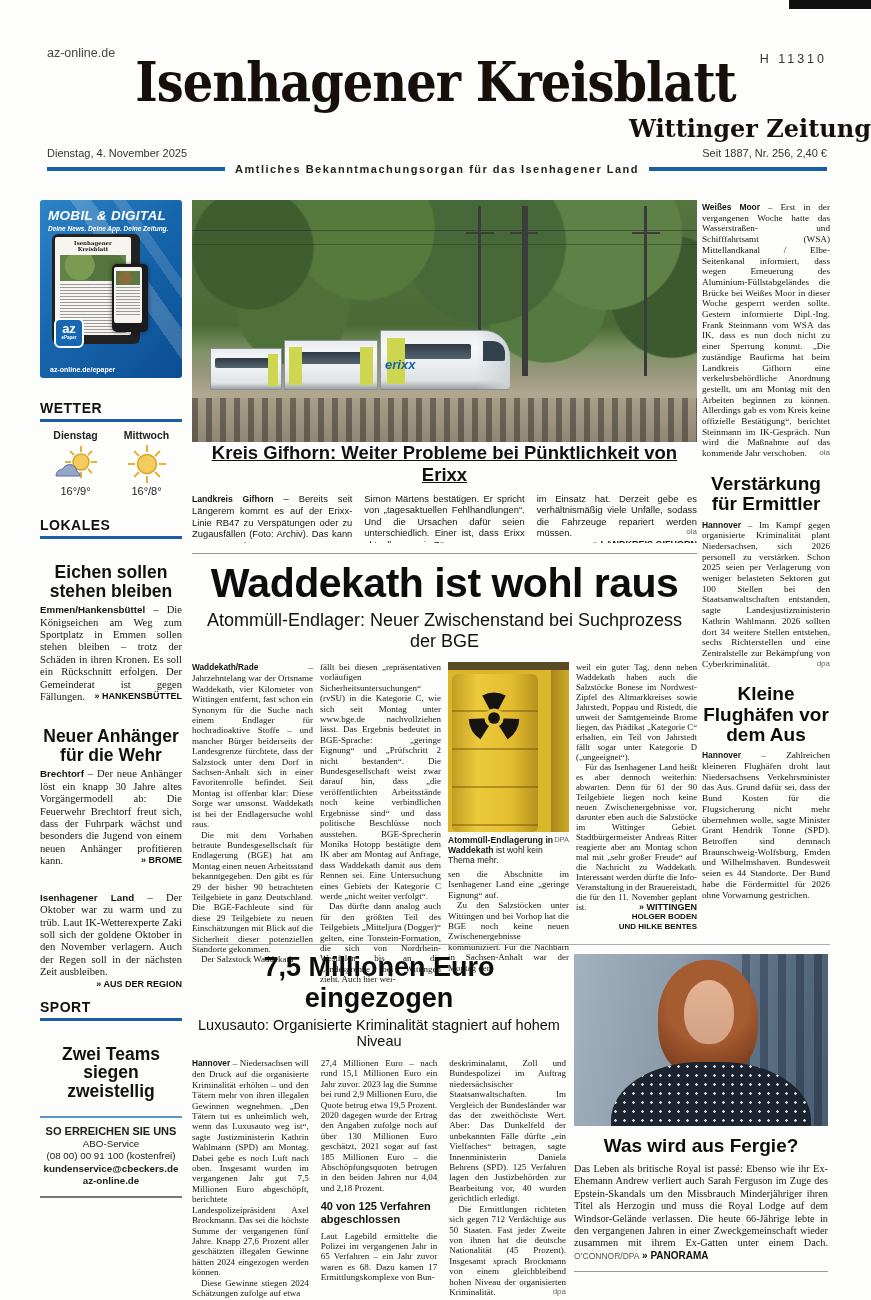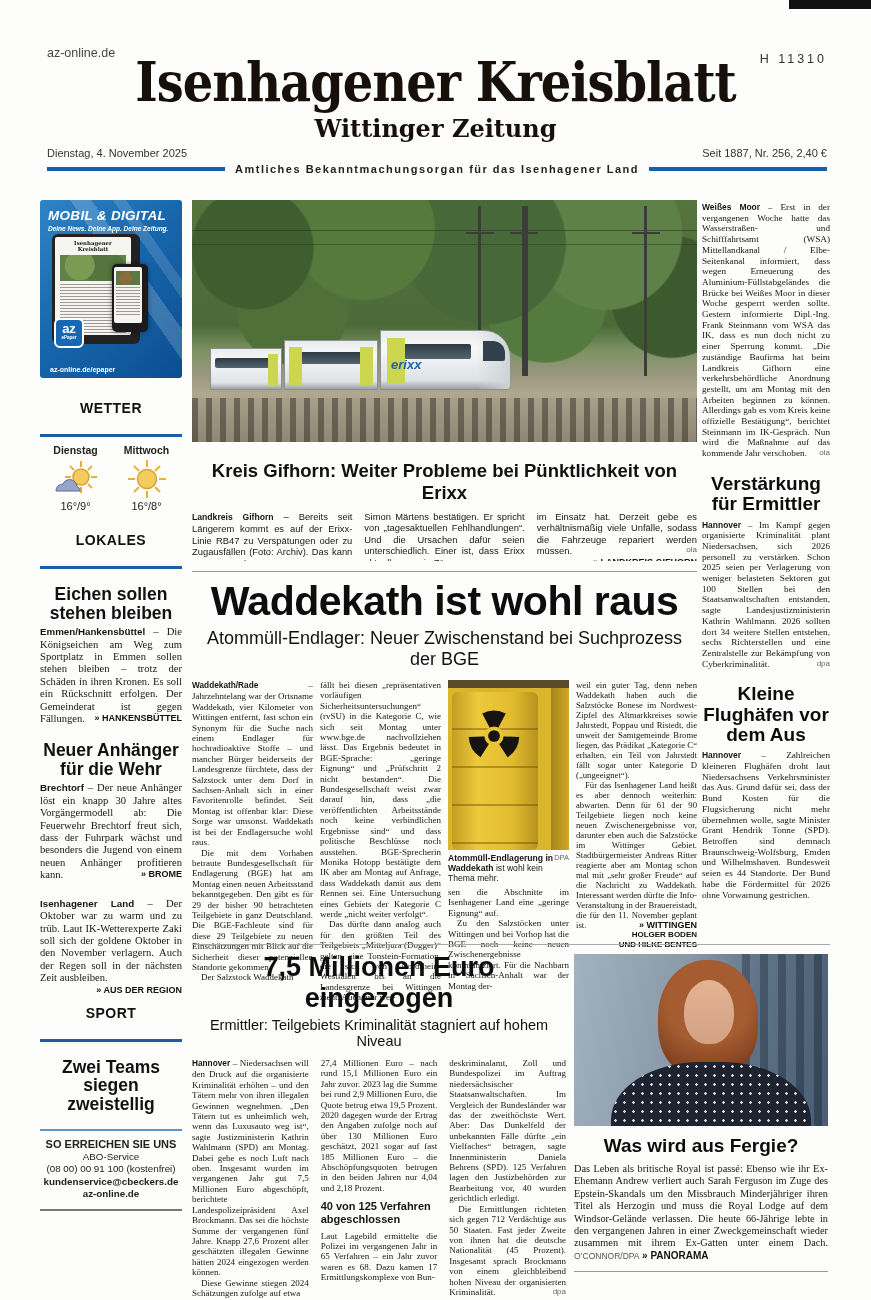--- a/index.html
+++ b/index.html
@@ -9,21 +9,21 @@
   .p{margin:0;}
   .p2{margin:0;text-indent:9px;}
 
   
   .corner-strip{position:absolute;left:789px;top:0;width:82px;height:9px;background:#111;}
   .mh-web{position:absolute;left:47px;top:46px;font:12.5px "Liberation Sans",sans-serif;color:#444;}
   .mh-code{position:absolute;right:44px;top:52px;font:12.5px "Liberation Sans",sans-serif;letter-spacing:3px;color:#333;}
   .mh-title{position:absolute;left:0;right:0;top:54px;text-align:center;
             font-family:"DejaVu Serif",serif;font-weight:700;font-size:48px;color:#17100a;
             transform:scaleY(1.12);letter-spacing:-1px;}
-  .mh-sub{position:absolute;left:0;right:0;top:114px;text-align:center;
+  .mh-sub{position:absolute;left:0;right:0;top:114px;text-align:right;
           font-family:"DejaVu Serif",serif;font-weight:700;font-size:24px;color:#17100a;}
   .mh-date{position:absolute;left:47px;top:147px;font:11px "Liberation Sans",sans-serif;color:#333;}
   .mh-issue{position:absolute;right:44px;top:147px;font:11px "Liberation Sans",sans-serif;color:#333;}
   .mh-organ{position:absolute;left:47px;top:163px;width:780px;display:flex;align-items:center;gap:10px;}
   .mh-organ .bar{flex:1;height:4px;background:#1c5da8;}
   .mh-organ .txt{font:bold 11px "Liberation Sans",sans-serif;letter-spacing:1.5px;color:#222;white-space:nowrap;}
 
   
   .sidebar{position:absolute;left:40px;top:200px;width:142px;}
   .ad{position:relative;height:178px;border-radius:3px;overflow:hidden;color:#fff;
@@ -42,30 +42,30 @@
       background:repeating-linear-gradient(180deg,#9a9a9a 0 1px,transparent 1px 3px);}
   .phone{position:absolute;left:72px;top:64px;width:32px;height:62px;background:#1b1b1d;border-radius:5px;padding:3px 2px;box-shadow:0 0 4px rgba(0,0,0,.5);}
   .phone-screen{width:28px;height:56px;background:#f4f3ee;border-radius:2px;overflow:hidden;}
   .mini-photo2{width:24px;height:14px;margin:4px auto 2px;background:radial-gradient(circle at 40% 50%,#8a6b3c 0 40%,transparent 41%),#5d7843;}
   .mini-lines2{width:24px;height:30px;margin:0 auto;background:repeating-linear-gradient(180deg,#9a9a9a 0 1px,transparent 1px 3px);}
   .az-logo{position:absolute;left:14px;top:118px;width:26px;height:26px;background:#1668b4;border:2px solid #fff;border-radius:6px;text-align:center;}
   .az-logo .az{font:bold 13px "Liberation Sans",sans-serif;color:#fff;line-height:17px;display:block;}
   .az-logo .ep{font:bold 4.5px "Liberation Sans",sans-serif;color:#fff;display:block;margin-top:-2px;}
   .ad-url{position:absolute;left:10px;bottom:5px;font:bold 7px "Liberation Sans",sans-serif;color:#fff;}
 
-  .kicker{font:bold 14px "Liberation Sans",sans-serif;text-align:center;letter-spacing:.5px;
-          border-bottom:3px solid #1c5da8;padding-bottom:18px;color:#111;}
+  .kicker{font:bold 14px "Liberation Sans",sans-serif;letter-spacing:.5px;
+          border-bottom:3px solid #1c5da8;padding-bottom:3px;color:#111;}
   .weather{margin-top:22px;}
   .wx-row{display:flex;margin-top:7px;}
   .wx-day{flex:1;text-align:center;}
   .wx-name{font:bold 10.5px "Liberation Sans",sans-serif;color:#222;}
   .wx-icon{width:44px;height:40px;margin:3px auto 1px;}
   .wx-temp{font:11px "Liberation Sans",sans-serif;color:#222;}
 
-  .sb-art{margin-top:16px;}
+  .sb-art{margin-top:24px;}
   .sb-title{font:bold 17.5px/1.06 "Liberation Sans",sans-serif;text-align:center;color:#111;margin-bottom:4px;}
   .sb-body{font-size:10.6px;line-height:12.4px;text-align:justify;}
   .lead{font-family:"Liberation Sans",sans-serif;font-weight:bold;font-size:.92em;}
   .ref{float:right;font:bold 9px "Liberation Sans",sans-serif;color:#111;margin-left:5px;}
   .agency{float:right;font:8px "Liberation Sans",sans-serif;color:#666;margin-left:5px;}
 
   .contact{margin-top:16px;border-top:2px solid #5f94c9;border-bottom:2px solid #777;
            padding:7px 0 8px;text-align:center;font:9.8px/12.5px "Liberation Sans",sans-serif;color:#222;}
   .contact .c-head{font-weight:bold;font-size:11px;}
   .contact .c-bold{font-weight:bold;}
@@ -91,23 +91,23 @@
   .wire2{position:absolute;left:0;right:0;top:44px;border-top:1px solid rgba(40,40,40,.4);}
   .train{position:absolute;left:18px;bottom:52px;display:flex;align-items:flex-end;}
   .car{background:linear-gradient(180deg,#e9ecee 0%,#f7f8f9 30%,#dfe3e6 85%,#9aa0a4 100%);border:1px solid #8b9094;position:relative;}
   .car .win{position:absolute;left:6%;right:6%;top:22%;height:26%;background:linear-gradient(180deg,#2e3a44,#54656f);border-radius:2px;}
   .car .door{position:absolute;top:12%;bottom:8%;width:14%;background:#ccd64e;}
   .car3{width:70px;height:40px;margin-right:2px;}
   .car2{width:92px;height:48px;margin-right:2px;}
   .car1{width:128px;height:58px;border-radius:0 26px 4px 0;}
   .car1 .nose{position:absolute;right:-1px;top:0;width:34px;height:100%;background:linear-gradient(90deg,transparent,#cdd3d6);border-radius:0 26px 4px 0;}
   .car1 .shield{position:absolute;right:4px;top:10px;width:22px;height:20px;background:#31404c;border-radius:0 12px 2px 0;}
-  .erixx-brand{position:absolute;left:10px;top:26px;font:italic bold 13px "Liberation Sans",sans-serif;color:#1b63ae;}
-
-  .ph-headline{margin-top:18px;font:bold 18.5px "Liberation Sans",sans-serif;text-align:center;color:#111;}
+  .erixx-brand{position:absolute;left:4px;top:26px;font:italic bold 13px "Liberation Sans",sans-serif;color:#1b63ae;}
+
+  .ph-headline{margin-top:0;font:bold 18.5px "Liberation Sans",sans-serif;text-align:center;color:#111;text-decoration:underline;}
   .erixx-cols{display:flex;gap:12px;margin-top:7px;font-family:"Liberation Sans",sans-serif;
               font-size:9.4px;line-height:11.4px;height:50px;overflow:hidden;}
   .erixx-cols>div{flex:1;text-align:justify;}
   .rule{border:none;border-top:1px solid #999;margin:10px 0 0;}
 
   .wadde-head{margin-top:6px;font:bold 41px "Liberation Sans",sans-serif;text-align:center;color:#0d0d0d;letter-spacing:-.5px;}
   .wadde-sub{margin-top:3px;font:18px "Liberation Sans",sans-serif;text-align:center;color:#111;}
   .wadde-cols{display:flex;gap:7px;margin-top:10px;height:334px;overflow:hidden;}
   .wadde-cols .col{flex:1;font-size:9px;line-height:10.4px;text-align:justify;}
   .wadde-cols .col.tight{font-size:8.7px;line-height:10px;}
@@ -380,21 +380,21 @@
       <div class="ra-title">Kleine Flughäfen vor dem Aus</div>
       <p class="ra-body p"><span class="lead">Hannover</span><span> – Zahlreichen kleineren Flughäfen droht laut Niedersachsens Verkehrsminister das Aus. Grund dafür sei, dass der Bund Kosten für die Flugsicherung nicht mehr übernehmen wolle, sagte Minister Grant Hendrik Tonne (SPD). Betroffen sind demnach Braunschweig-Wolfsburg, Emden und Wilhelmshaven. Bundesweit seien es 44 Standorte. Der Bund habe die Fördermittel für 2026 ohne Vorwarnung gestrichen.</span>
         </p>
     </article>
   </aside>
 
   <div class="hr-mid"></div>
 
   <section class="millionen">
     <h2 class="mill-head" style="margin:0">7,5 Millionen Euro eingezogen</h2>
-    <div class="mill-sub">Ermittler: Teilgebiets Kriminalität stagniert auf hohem Niveau</div>
+    <div class="mill-sub">Luxusauto: Organisierte Kriminalität stagniert auf hohem Niveau</div>
     <div class="mill-cols">
       <div class="col">
         <p class="p"><span class="lead">Hannover</span><span> – Niedersachsen will den Druck auf die organisierte Kriminalität erhöhen – und den Tätern mehr von ihren illegalen Gewinnen wegnehmen. „Den Tätern tut es unheimlich weh, wenn das Luxusauto weg ist“, sagte Justizministerin Kathrin Wahlmann (SPD) am Montag. Dabei gebe es noch Luft nach oben. Insgesamt wurden im vergangenen Jahr gut 7,5 Millionen Euro abgeschöpft, berichtete Landespolizeipräsident Axel Brockmann. Das sei die höchste Summe der vergangenen fünf Jahre. Knapp 27,6 Prozent aller geschätzten illegalen Gewinne hätten 2024 eingezogen werden können.</span></p>
         <p class="p2">Diese Gewinne stiegen 2024 Schätzungen zufolge auf etwa</p>
       </div>
       <div class="col">
         <p class="p">27,4 Millionen Euro – nach rund 15,1 Millionen Euro ein Jahr zuvor. 2023 lag die Summe bei rund 2,9 Millionen Euro, die Quote betrug etwa 19,5 Prozent. 2020 dagegen wurde der Ertrag den Angaben zufolge noch auf über 130 Millionen Euro geschätzt, 2021 sogar auf fast 185 Millionen Euro – die Abschöpfungsquoten betrugen in den beiden Jahren nur 4,04 und 2,18 Prozent.</p>
         <div class="mill-subhead">40 von 125 Verfahren abgeschlossen</div>
         <p class="p">Laut Lagebild ermittelte die Polizei im vergangenen Jahr in 65 Verfahren – ein Jahr zuvor waren es 68. Dazu kamen 17 Ermittlungskomplexe von Bun-</p>
       </div>

